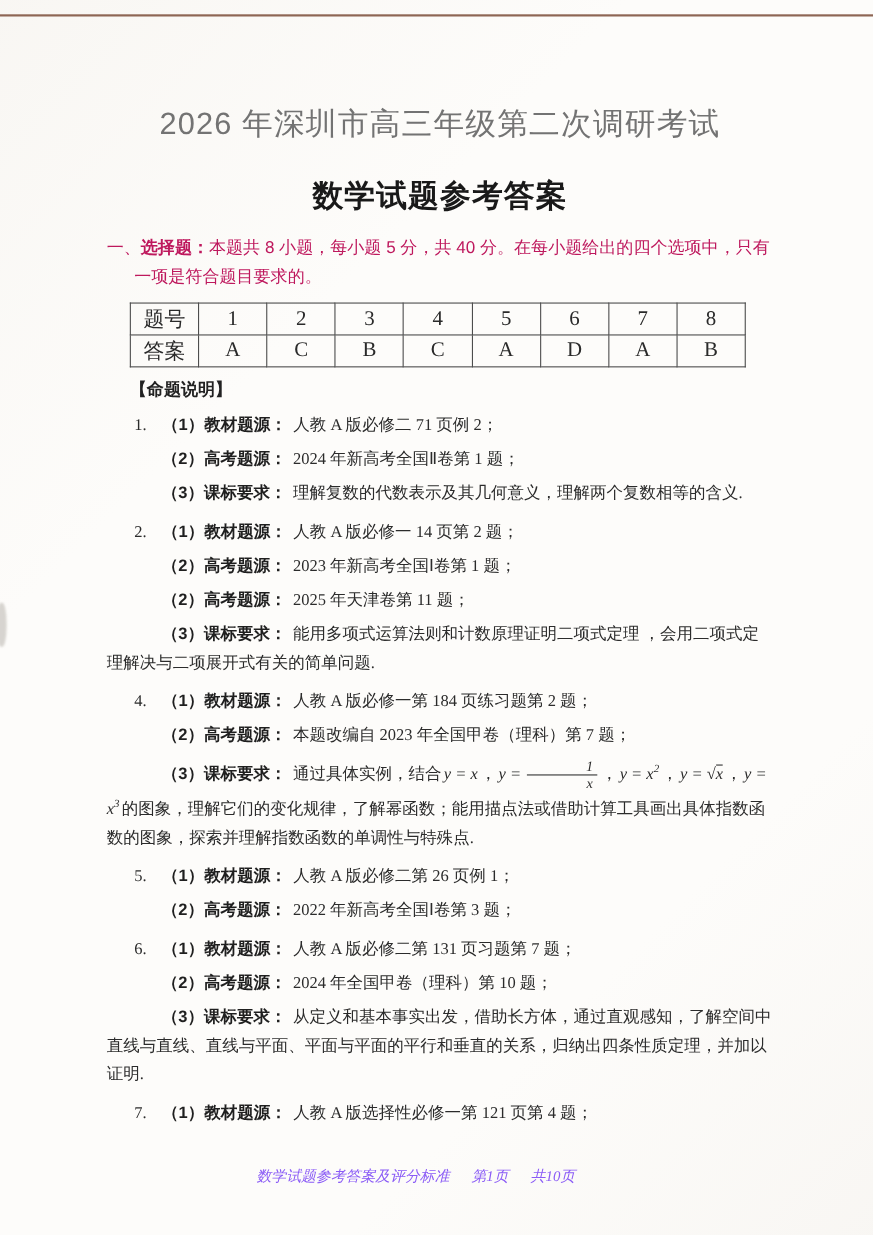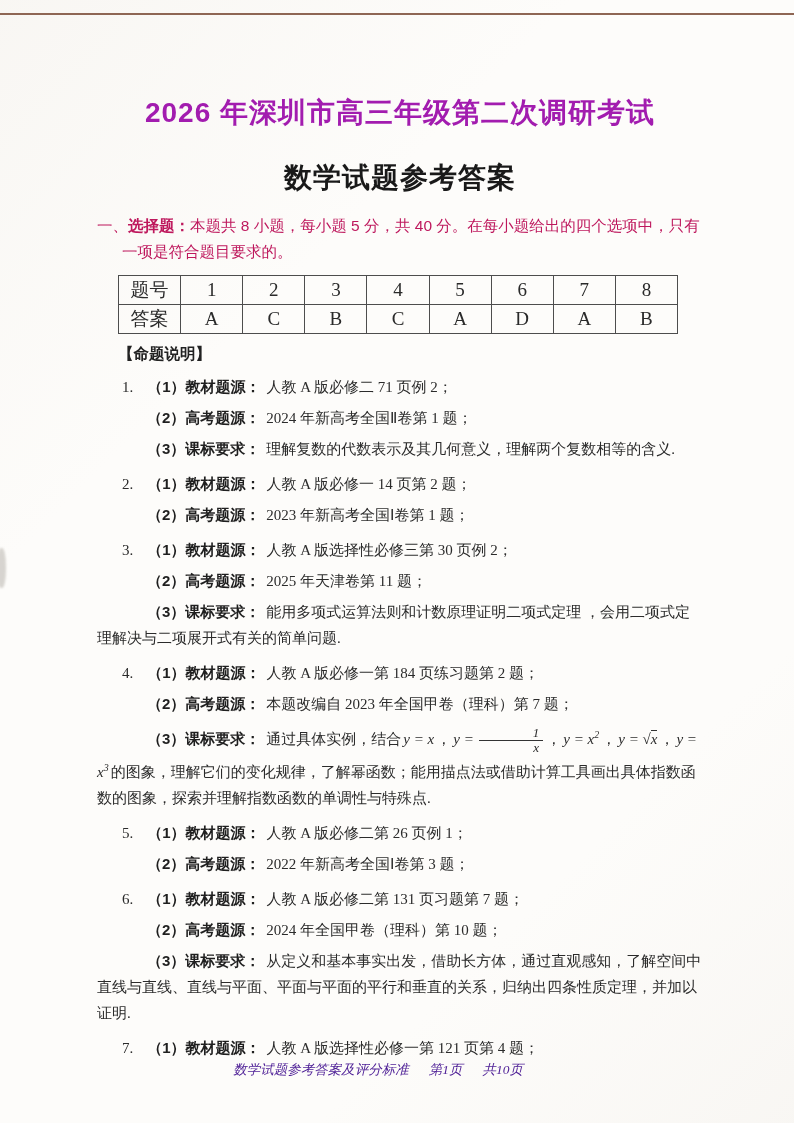--- a/index.html
+++ b/index.html
@@ -28,24 +28,24 @@
     opacity: .55; filter: blur(1px);
   }
   .content {
     position: absolute; left: 97px; top: 0;
     width: 606px;
   }
   .title {
     margin-top: 93px;
     text-align: center;
     font-family: "Liberation Sans", sans-serif;
-    font-weight: 700;
+    font-weight: 400;
     font-size: 28px;
     line-height: 40px;
-    color: #a21caf;
+    color: #737373;
     letter-spacing: 1px;
   }
   .subtitle {
     text-align: center;
     font-family: "Liberation Sans", sans-serif;
     font-weight: 700;
     font-size: 28px;
     line-height: 42px;
     color: #191919;
     letter-spacing: 1px;
@@ -103,21 +103,21 @@
   .frac .fden { padding: 0 4px; }
   .sqrt-sign { font-style: normal; }
   .radicand { font-style: italic; border-top: 1.3px solid #333; }
   sup { font-size: 10px; }
   .footer {
     position: absolute; bottom: 44px; left: 0;
     width: 756px; text-align: center;
     font-family: "Liberation Serif", serif;
     font-style: italic;
     font-size: 13.5px;
-    color: #4c1d95;
+    color: #8b5cf6;
   }
   .footer span { margin: 0 10px; }
 </style>
 </head>
 <body>
 
 <div class="scan-tint"></div>
 <div class="top-rule"></div>
 <div class="edge-artifact"></div>
 
@@ -157,21 +157,20 @@
 
   <div class="notes-heading">【命题说明】</div>
 
   <p class="ln first"><span class="no">1.</span><span class="lbl">（1）教材题源：</span><span class="val">人教 A 版必修二 71 页例 2；</span></p>
   <p class="ln sub"><span class="lbl">（2）高考题源：</span><span class="val">2024 年新高考全国Ⅱ卷第 1 题；</span></p>
   <p class="ln sub"><span class="lbl">（3）课标要求：</span><span class="val">理解复数的代数表示及其几何意义，理解两个复数相等的含义.</span></p>
 
   <p class="ln first"><span class="no">2.</span><span class="lbl">（1）教材题源：</span><span class="val">人教 A 版必修一 14 页第 2 题；</span></p>
   <p class="ln sub"><span class="lbl">（2）高考题源：</span><span class="val">2023 年新高考全国Ⅰ卷第 1 题；</span></p>
 
-  <p class="ln first"><span class="no">3.</span><span class="lbl">（1）教材题源：</span><span class="val">人教 A 版选择性必修三第 30 页例 2；</span></p>
   <p class="ln sub"><span class="lbl">（2）高考题源：</span><span class="val">2025 年天津卷第 11 题；</span></p>
   <p class="ln sub"><span class="lbl">（3）课标要求：</span><span class="val">能用多项式运算法则和计数原理证明二项式定理 ，会用二项式定理解决与二项展开式有关的简单问题.</span></p>
 
   <p class="ln first"><span class="no">4.</span><span class="lbl">（1）教材题源：</span><span class="val">人教 A 版必修一第 184 页练习题第 2 题；</span></p>
   <p class="ln sub"><span class="lbl">（2）高考题源：</span><span class="val">本题改编自 2023 年全国甲卷（理科）第 7 题；</span></p>
   <p class="ln sub"><span class="lbl">（3）课标要求：</span><span class="val">通过具体实例，结合</span><span class="mi">y = x</span><span class="val">，</span><span class="mi">y =</span><span class="frac">
         <span class="fnum">1</span>
         <span class="fden">x</span>
       </span><span class="val">，</span><span class="mi"><span>y = x</span><sup>2</sup></span><span class="val">，</span><span class="mi"><span>y = </span><span class="sqrt-sign">√</span><span class="radicand">x</span></span><span class="val">，</span><span class="mi"><span>y = x</span><sup>3</sup></span><span class="val">的图象，理解它们的变化规律，了解幂函数；能用描点法或借助计算工具画出具体指数函数的图象，探索并理解指数函数的单调性与特殊点.</span></p>
 

